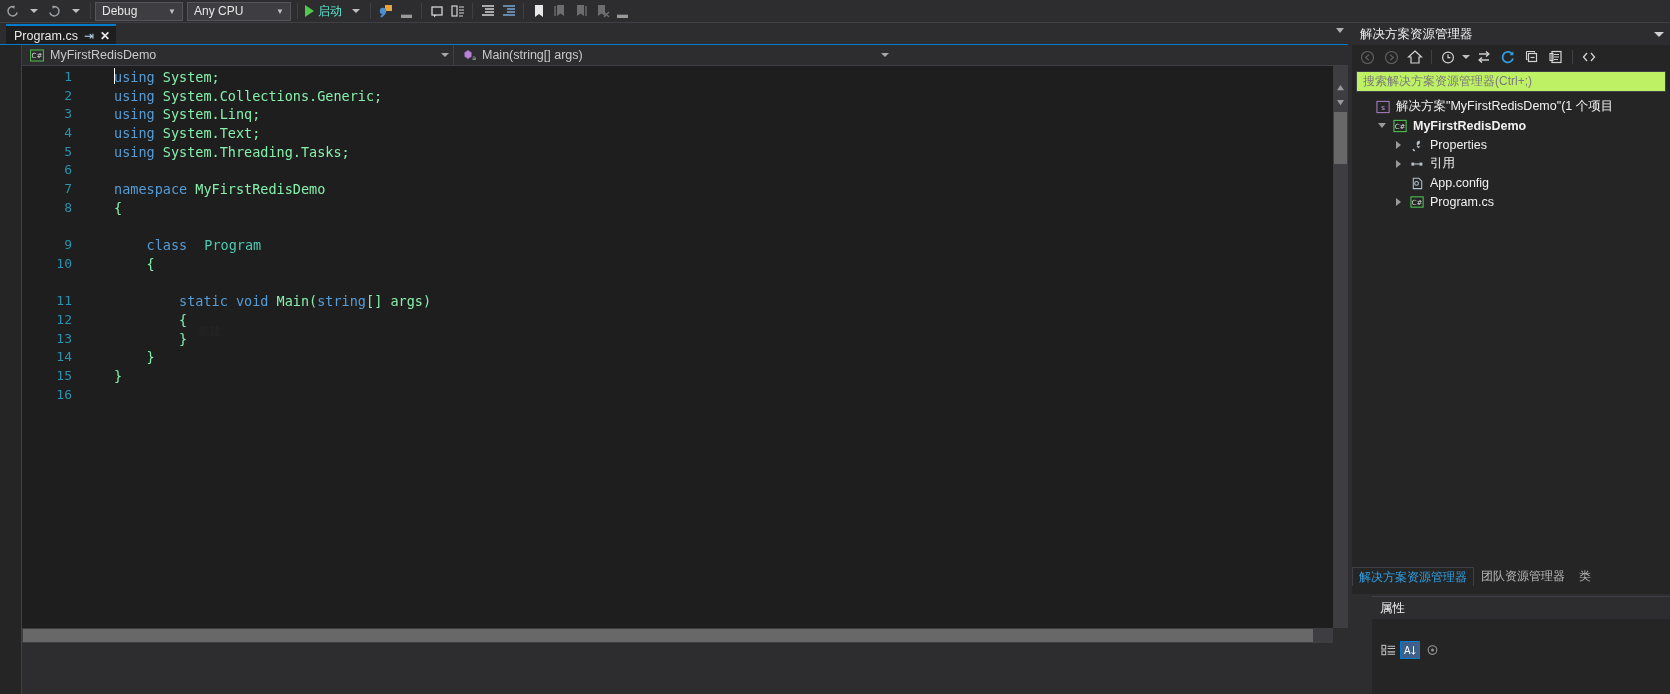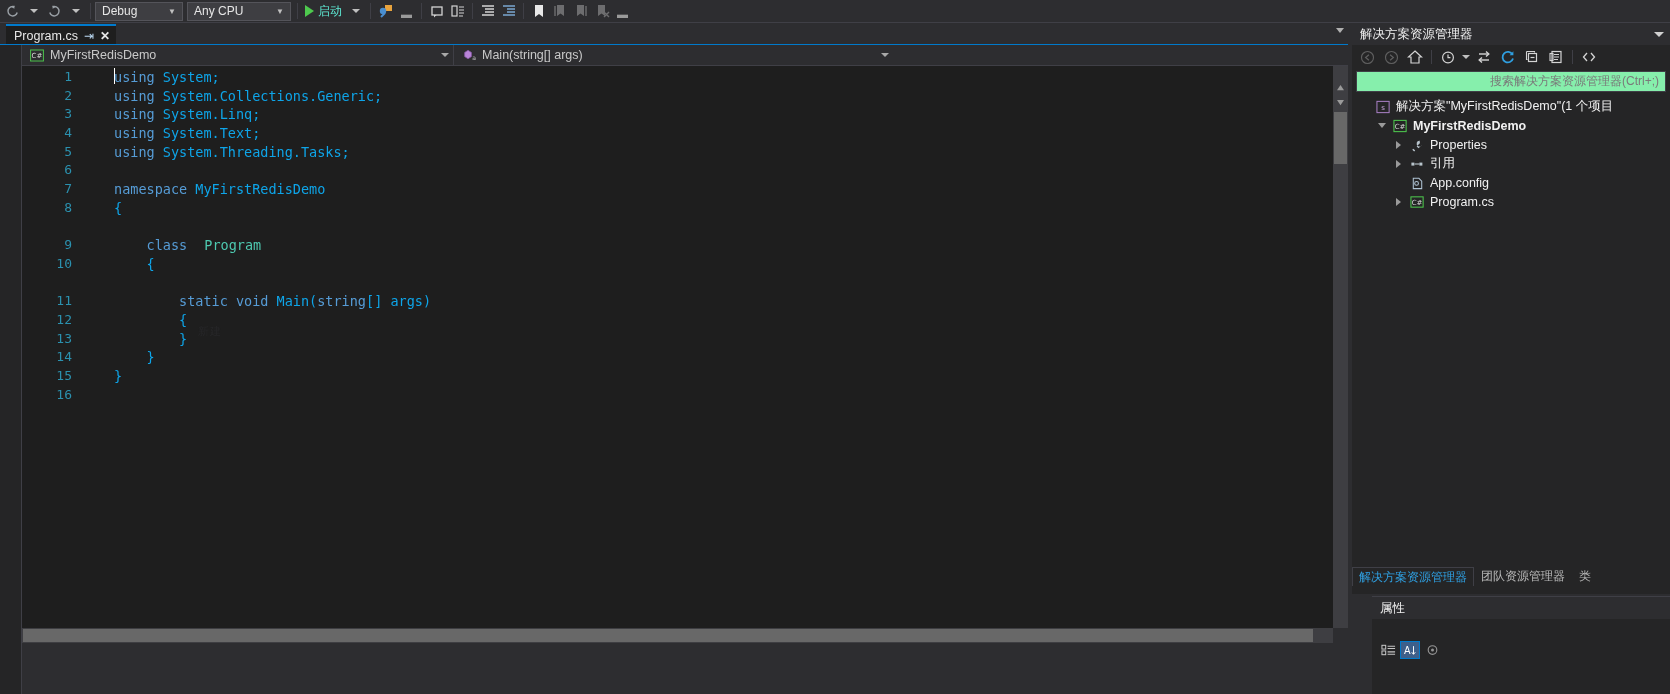--- a/index.html
+++ b/index.html
@@ -101,21 +101,21 @@
     line-height:18.7px; white-space:pre;
   }
   .cline { height:18.7px; position:relative; }
   .lnum {
     position:absolute; left:0; width:50px; text-align:right;
     color:#2b91af; font-family:"DejaVu Sans Mono", monospace; font-size:13px;
   }
   .ctext { position:absolute; left:92px; color:#dcdcdc; }
   .k  { color:#569cd6; }
   .t  { color:#4ec9b0;margin-left:9px; }
-  .p  { color:#0ea5e9; }
+  .p  { color:#86efac; }
   .caret-bar {
     position:absolute; left:92px; top:0; width:1px; height:16px; background:#ffffff;
   }
   .watermark {
     position:absolute; left:176px; top:258px;
     font-family:"DejaVu Sans", sans-serif; font-size:11px;
     color:#262628; letter-spacing:1px; user-select:none;
   }
   
   .ed-vscroll {
@@ -158,23 +158,23 @@
   .se-toolbar {
     height:24px; display:flex; align-items:center; gap:2px;
     padding:0 4px; background:#252526;
   }
   .se-tb-btn {
     width:22px; height:20px; display:flex; align-items:center; justify-content:center;
     color:#c5c5c5;
   }
   .se-tb-sep { width:1px; height:14px; background:#3f3f46; margin:0 3px; }
   .se-search {
-    margin:2px 4px 0 4px; height:21px; background:#86efac;
+    margin:2px 4px 0 4px; height:21px; background:#bef264;
     border:1px solid #3f3f46; display:flex; align-items:center;
-    padding:8px 6px; color:#7a7a7a; font-size:12px;justify-content:flex-end;
+    padding:8px 6px; color:#7a7a7a; font-size:12px;
   }
   .se-tree { padding-top:5px; font-size:12.5px; }
   .tr-row {
     height:19px; display:flex; align-items:center; gap:4px;
     color:#f1f1f1; white-space:nowrap; padding-right:4px;
   }
   .tr-exp {
     width:13px; display:flex; align-items:center; justify-content:center; flex:none;
   }
   .tri-right { width:0;height:0;border-top:4px solid transparent;border-bottom:4px solid transparent;border-left:5px solid #9a9a9a; }

